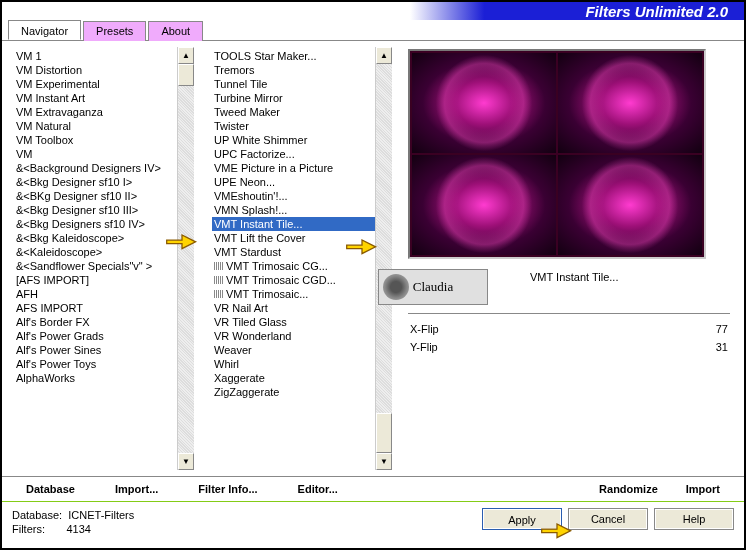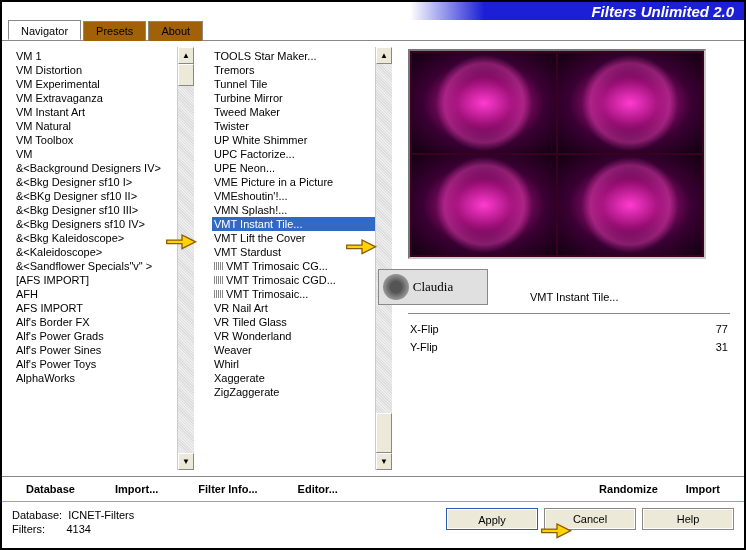--- a/index.html
+++ b/index.html
@@ -1,52 +1,52 @@
 <!DOCTYPE html>
 <html><head>
 <meta charset="utf-8">
 <style>
   *{box-sizing:border-box;margin:0;padding:0;font-family:Tahoma,Arial,sans-serif;font-size:11px;color:#000}
   body{background:#fff;width:746px;height:550px;border:2px solid #000;position:relative;overflow:hidden}
-  .titlebar{height:18px;background:linear-gradient(to right,#fff 0%,#fff 55%,#1b1fd6 65%,#1b1fd6 100%);display:flex;justify-content:flex-end;align-items:center;padding-right:10px}
+  .titlebar{height:18px;background:linear-gradient(to right,#fff 0%,#fff 55%,#1b1fd6 65%,#1b1fd6 100%);display:flex;justify-content:flex-end;align-items:center;padding-right:16px}
   .titlebar span{font-size:15px;font-weight:bold;font-style:italic;color:#fff}
   .tabs{display:flex;padding-left:6px;height:21px;border-bottom:1px solid #888;background:#fff}
-  .tab{padding:3px 12px;border:1px solid #888;border-bottom:none;margin-right:2px;background:#a16207;position:relative;top:1px;cursor:pointer}
+  .tab{padding:3px 12px;border:1px solid #888;border-bottom:none;margin-right:2px;background:#f0abfc;position:relative;top:1px;cursor:pointer}
   .tab.active{background:#fff;top:0;padding-top:4px;z-index:2;border-bottom:1px solid #fff}
   .main{display:flex;height:435px;padding:6px;gap:12px}
   .listcol{width:186px;display:flex;background:#fff}
   .list{flex:1;overflow:hidden;border:none;padding:2px 0 2px 6px}
   .item{padding:1px 2px;white-space:nowrap;cursor:pointer}
   .item.sel{background:#316ac5;color:#fff}
   .scrollbar{width:17px;background:#ece9d8;border-left:1px solid #ccc;position:relative}
   .sb-btn{height:17px;background:#ece9d8;border:1px solid #fff;border-right-color:#888;border-bottom-color:#888;display:flex;align-items:center;justify-content:center;font-size:8px}
   .sb-track{position:absolute;top:17px;bottom:17px;left:0;right:0;background:repeating-linear-gradient(45deg,#eee,#eee 1px,#ddd 1px,#ddd 2px)}
   .sb-thumb1{position:absolute;top:0;left:0;right:0;height:22px;background:#ece9d8;border:1px solid #fff;border-right-color:#888;border-bottom-color:#888}
   .sb-thumb2{position:absolute;bottom:0;left:0;right:0;height:40px;background:#ece9d8;border:1px solid #fff;border-right-color:#888;border-bottom-color:#888}
   .sb-bot{position:absolute;bottom:0;left:0;right:0}
   .rightcol{flex:1;padding:2px 8px 2px 4px}
   .preview{width:298px;height:210px;border:2px inset #ccc;margin-bottom:10px;background:#3a0022;display:grid;grid-template-columns:1fr 1fr;grid-template-rows:1fr 1fr;gap:2px;padding:2px}
   .tile{background:radial-gradient(ellipse at center,#ff3bd0 0%,#9e1078 30%,#3a0033 60%,#120010 100%);position:relative}
   .tile::before{content:"";position:absolute;inset:0;background:radial-gradient(circle at 50% 50%,transparent 30%,rgba(255,80,200,.35) 45%,transparent 55%)}
-  .filtername{display:flex;align-items:flex-end;margin-bottom:8px}
+  .filtername{display:flex;align-items:flex-start;margin-bottom:8px}
   .badge{width:110px;height:36px;background:#e0e0e0;border:1px solid #888;display:flex;align-items:center;justify-content:center;font-family:cursive;font-size:13px;margin-right:10px;position:relative;left:-30px}
   .badge::before{content:"";position:absolute;left:4px;top:4px;width:26px;height:26px;border-radius:50%;background:radial-gradient(circle,#555 30%,#888 60%,#bbb 100%)}
   .fname{flex:1;padding:2px}
   .params{margin-top:6px}
   .prow{display:flex;justify-content:space-between;padding:3px 2px}
   .hr{height:1px;background:#888;margin:6px 0}
   .toolbar{display:flex;padding:4px 22px;border-top:1px solid #888;gap:40px}
   .tl{flex:1;display:flex;gap:36px}
   .tr{display:flex;gap:24px}
   .tlabel{font-weight:bold;cursor:pointer;padding:2px}
   .bottom{display:flex;padding:6px 10px;border-top:1px solid #84cc16;align-items:flex-start}
   .status{flex:1}
   .status div{padding:1px 0}
   .btns{display:flex;gap:6px;align-items:center}
-  .btn{width:92px;height:22px;background:#ece9d8;border:1px solid #888;outline:1px solid #fff;outline-offset:-2px;cursor:pointer;text-align:center;line-height:20px}
+  .btn{width:80px;height:22px;background:#ece9d8;border:1px solid #888;outline:1px solid #fff;outline-offset:-2px;cursor:pointer;text-align:center;line-height:20px}
   .btn.primary{border:2px solid #2a5db0}
   .pointer{width:34px;height:26px;position:absolute;pointer-events:none;z-index:50}
   .pointer svg{width:100%;height:100%}
   #p1{left:163px;top:226px}
   #p2{left:343px;top:231px}
   #p3{left:538px;top:515px}
   .list2 .item{padding-left:2px}
   .marker{display:inline-block;width:10px;height:8px;margin-right:2px}
 </style>
 </head>
@@ -62,22 +62,22 @@
   <div class="tab">About</div>
 </div>
 
 <div class="main">
 
   <div class="listcol">
     <div class="list" id="leftlist">
         <div class="item">VM 1</div>
         <div class="item">VM Distortion</div>
         <div class="item">VM Experimental</div>
+        <div class="item">VM Instant Art</div>
         <div class="item">VM Extravaganza</div>
-        <div class="item">VM Instant Art</div>
         <div class="item">VM Natural</div>
         <div class="item">VM Toolbox</div>
         <div class="item">VM</div>
         <div class="item">&amp;&lt;Background Designers IV&gt;</div>
         <div class="item">&amp;&lt;Bkg Designer sf10 I&gt;</div>
         <div class="item">&amp;&lt;BKg Designer sf10 II&gt;</div>
         <div class="item">&amp;&lt;Bkg Designer sf10 III&gt;</div>
         <div class="item">&amp;&lt;Bkg Designers sf10 IV&gt;</div>
         <div class="item">&amp;&lt;Bkg Kaleidoscope&gt;</div>
         <div class="item">&amp;&lt;Kaleidoscope&gt;</div>
@@ -103,22 +103,22 @@
   <div class="listcol">
     <div class="list list2" id="rightlist">
         <div class="item">TOOLS Star Maker...</div>
         <div class="item">Tremors</div>
         <div class="item">Tunnel Tile</div>
         <div class="item">Turbine Mirror</div>
         <div class="item">Tweed Maker</div>
         <div class="item">Twister</div>
         <div class="item">UP White Shimmer</div>
         <div class="item">UPC Factorize...</div>
+        <div class="item">VME Picture in a Picture</div>
         <div class="item">UPE Neon...</div>
-        <div class="item">VME Picture in a Picture</div>
         <div class="item">VMEshoutin'!...</div>
         <div class="item">VMN Splash!...</div>
         <div class="item sel">VMT Instant Tile...</div>
         <div class="item">VMT Lift the Cover</div>
         <div class="item">VMT Stardust</div>
         <div class="item"><span class="marker" style="background: repeating-linear-gradient(90deg, rgb(136, 136, 136), rgb(136, 136, 136) 1px, rgb(255, 255, 255) 1px, rgb(255, 255, 255) 2px);"></span>VMT Trimosaic CG...</div>
         <div class="item"><span class="marker" style="background: repeating-linear-gradient(90deg, rgb(136, 136, 136), rgb(136, 136, 136) 1px, rgb(255, 255, 255) 1px, rgb(255, 255, 255) 2px);"></span>VMT Trimosaic CGD...</div>
         <div class="item"><span class="marker" style="background: repeating-linear-gradient(90deg, rgb(136, 136, 136), rgb(136, 136, 136) 1px, rgb(255, 255, 255) 1px, rgb(255, 255, 255) 2px);"></span>VMT Trimosaic...</div>
         <div class="item">VR Nail Art</div>
         <div class="item">VR Tiled Glass</div>

